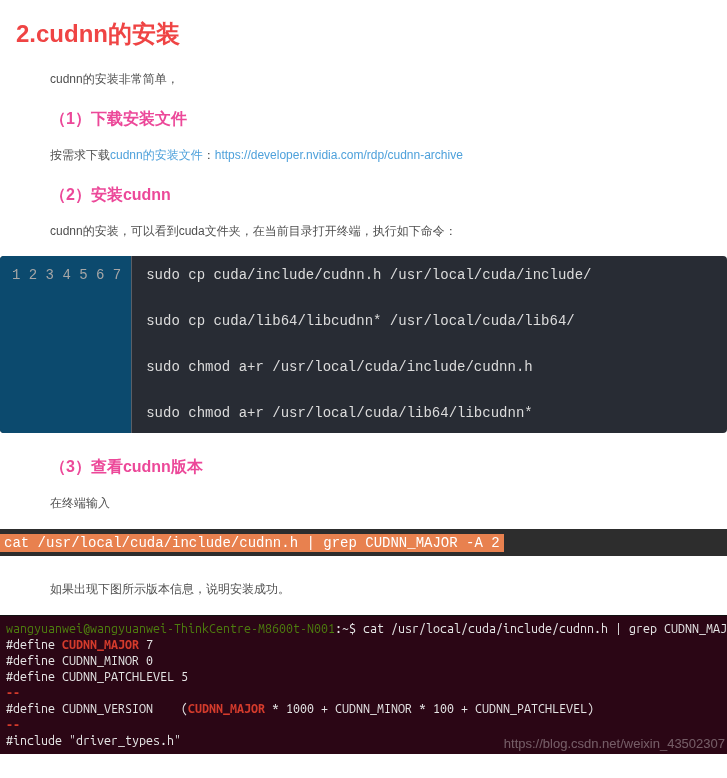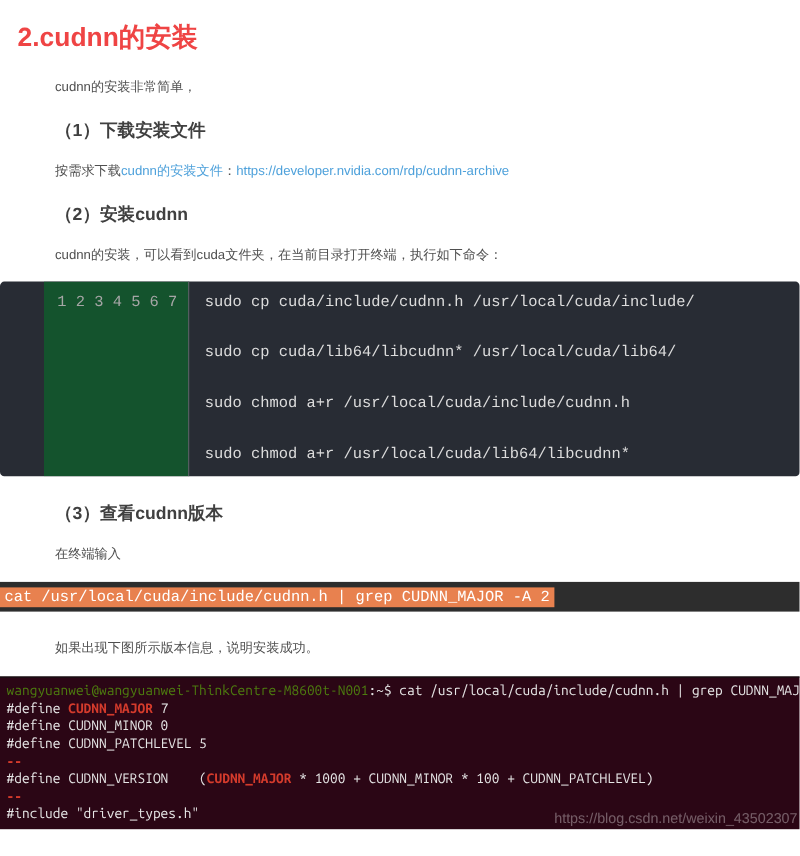--- a/index.html
+++ b/index.html
@@ -14,21 +14,21 @@
   .wrap { padding: 0 16px; }
   h2 {
     font-size: 24px;
     font-weight: 700;
     color: #ef4444;
     margin: 18px 0 18px 0;
   }
   h3.sub {
     font-size: 16px;
     font-weight: 700;
-    color: #404040;
+    color: #ec4899;
     margin: 18px 0 14px 34px;
   }
   p.txt {
     font-size: 12px;
     color: #4f4f4f;
     margin: 12px 0 14px 34px;
     line-height: 1.9;
   }
   a.link { color: #4ea1db; text-decoration: none; }
 
@@ -42,22 +42,21 @@
     font-family: Consolas, "Courier New", monospace;
     font-size: 14px;
     line-height: 23px;
   }
   .codeblock .gutter {
     text-align: right;
     padding: 8px 10px 8px 12px;
     color: #a6a6a6;
     border-right: 1px solid #5b5f66;
     user-select: none;
-    background: #14532d;
-    margin-left: 40px;
+    background: #0c4a6e;
   }
   .codeblock .code {
     padding: 8px 14px;
     color: #dcdcdc;
     white-space: pre;
     flex: 1;
   }
 
   
   .codebar {

